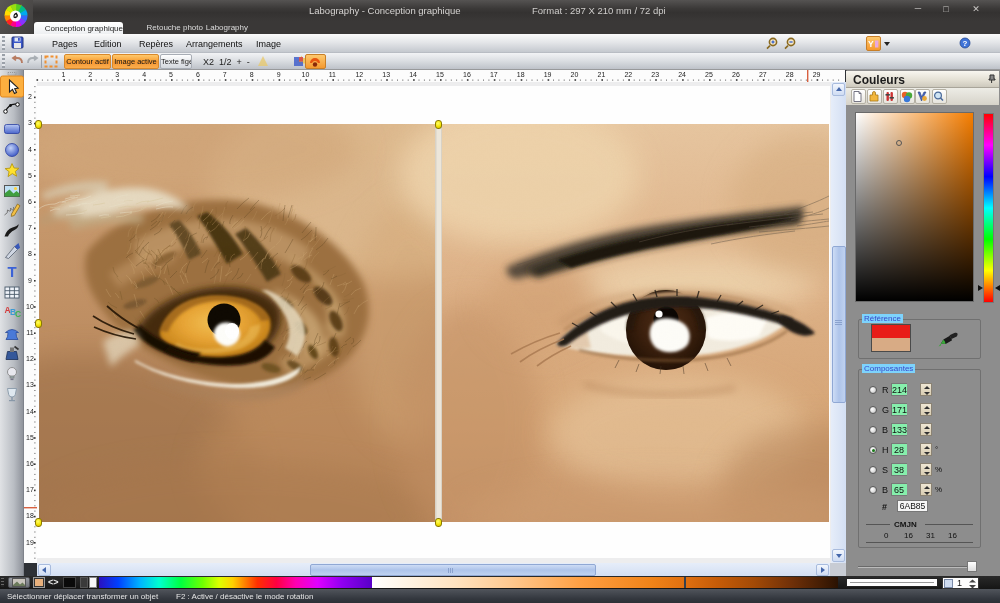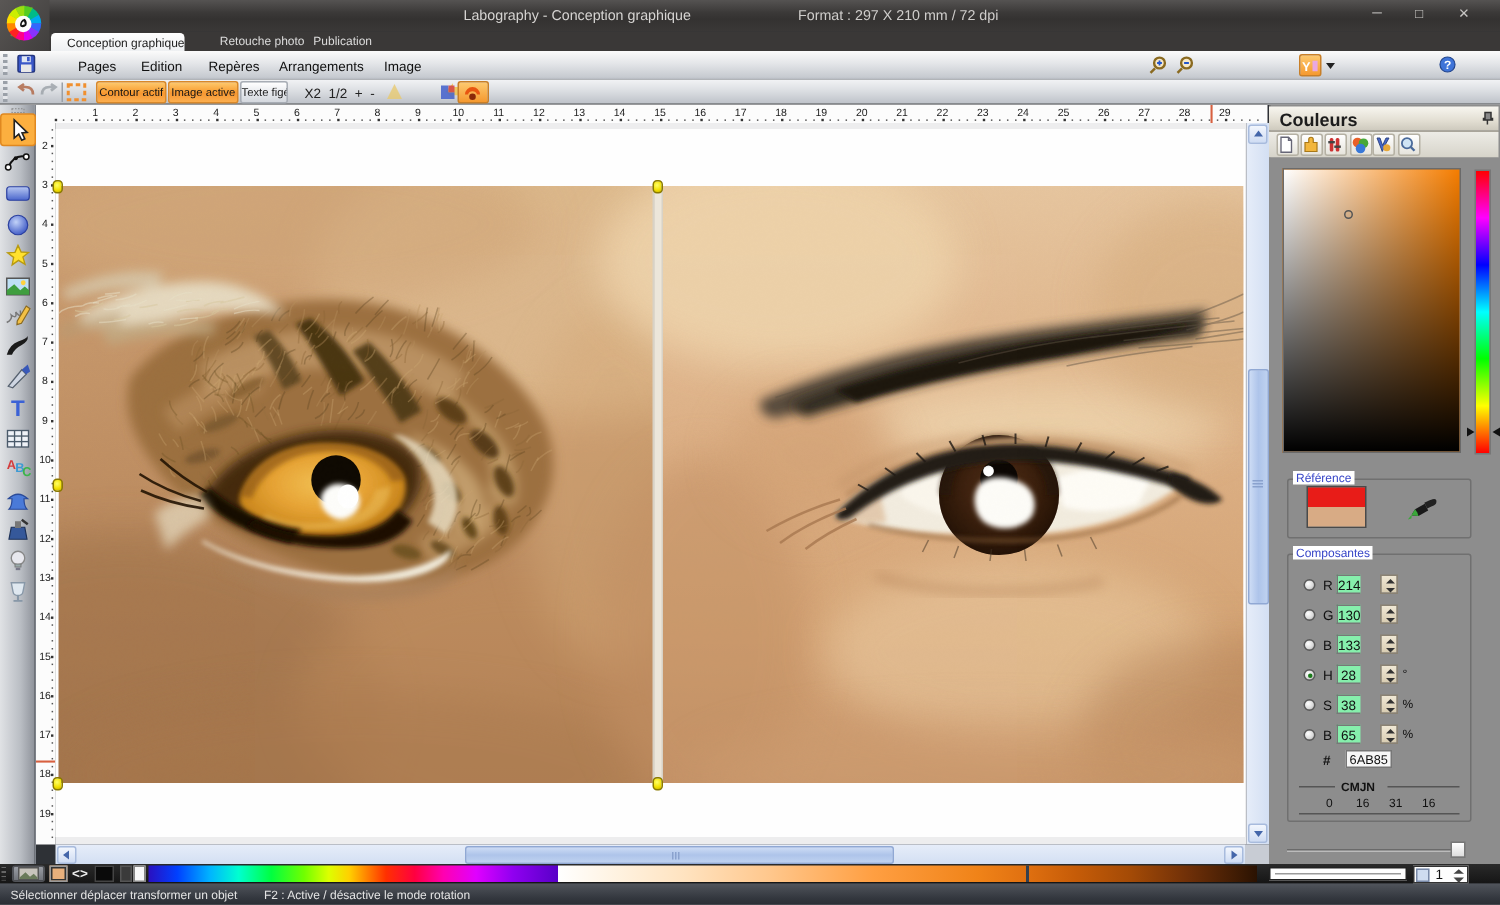--- a/index.html
+++ b/index.html
@@ -18,39 +18,39 @@
 .stxt{position:absolute;top:3px;font-size:8px;color:#e4e4e4;}
 #botstrip{top:576px;left:0;width:1000px;height:13px;background:linear-gradient(#2a2a2a,#151515);}
 #leftbar{top:70px;left:0;width:24px;height:506px;background:linear-gradient(90deg,#e0e2e5,#b9bdc3 60%,#8f939b);border-right:1px solid #7e828a;}
 #corner{top:70px;left:0;width:24px;height:12px;background:#d4d6da;}
 #canvasbg{top:82px;left:37px;width:794px;height:481px;background:#ededee;}
 .sbtn{position:absolute;background:linear-gradient(#f2f6fd,#cfdcf3);border:1px solid #a8bbdd;border-radius:2px;}
 .sthumb{position:absolute;background:linear-gradient(90deg,#cddcf5,#aec4ea 50%,#bfd2f0);border:1px solid #90a8d4;border-radius:2px;}
 #rpanel{top:70px;left:846px;width:154px;height:506px;background:#8d8d8d;border-left:1px solid #6a6a6a;}
 .rpi{position:absolute;top:1px;width:15px;height:15px;background:linear-gradient(#ffffff,#e6e4dc);border:1px solid #b5b1a4;border-radius:2px;}
 .grpbox{position:absolute;left:12px;width:124px;border:1px solid #707070;border-radius:2px;}
-.grplbl{position:absolute;top:-5px;left:5px;font-size:8px;color:#3947c8;background:#ffffff;padding:0 2px;line-height:9px;}
+.grplbl{position:absolute;top:-5px;left:5px;font-size:8px;color:#3947c8;background:#7dd3fc;padding:0 2px;line-height:9px;}
 .crow{position:absolute;left:0;width:124px;height:14px;}
 .radio{position:absolute;left:11px;top:2.5px;width:8px;height:8px;border-radius:50%;background:radial-gradient(circle at 35% 35%,#ffffff,#d8d8d8 60%,#9a9a9a);border:1px solid #5a5a5a;}
 .rlet{position:absolute;left:24px;top:2px;font-size:9px;color:#111;}
 .vbox{position:absolute;left:33px;top:0px;width:16px;height:13px;background:#86efac;border:1px solid #777;border-right:none;font-size:9px;color:#111;text-align:right;padding:1px 3px 0 0;}
 .spin{position:absolute;left:62px;top:0px;width:12px;height:13px;background:linear-gradient(#efe7d4,#d9cdb2);border:1px solid #8a8273;}
 .sfx{position:absolute;left:77px;top:2px;font-size:8px;color:#111;}
 </style></head><body>
 <div id="titlebar" class="abs"></div>
 <div id="logobg" class="abs"></div>
 <div id="titletext" class="abs">Labography - Conception graphique</div>
 <div id="formattext" class="abs">Format : 297 X 210 mm / 72 dpi</div>
 <div class="abs" style="top:3px;left:910px;width:16px;height:12px;font-size:9px;color:#c9c7c5;text-align:center;line-height:10px;">─</div>
 <div class="abs" style="top:3px;left:938px;width:16px;height:12px;font-size:9px;color:#c9c7c5;text-align:center;line-height:12px;">□</div>
 <div class="abs" style="top:3px;left:968px;width:16px;height:12px;font-size:9px;color:#c9c7c5;text-align:center;line-height:12px;">✕</div>
 <div id="tabrow" class="abs">
     <div class="tab" style="left:34px;width:89px;background:linear-gradient(#ffffff,#eef0f2);color:#1c1c1c;border-radius:3px 3px 0 0;line-height:13px;height:12px;font-size:8px;">Conception graphique</div>
     <div class="tab" style="left:137px;width:66px;line-height:12px;">Retouche photo</div>
-    <div class="tab" style="left:202px;width:46px;line-height:12px;">Publication</div>
+    <div class="tab" style="left:202px;width:46px;line-height:12px;">Labography</div>
   </div>
 <svg class="abs" style="top:3px;left:4px;z-index:6;" width="24" height="25" viewBox="0 0 24 25">
 <path d="M12 0.5 L14.5 2.5 L17.5 1.5 L18.5 4.5 L21.5 6 L20.5 9 L23 12 L21 15.5 L21.5 19 L18 20 L16 23 L12.5 22 L9 24 L6.5 21.5 L3 21 L3.5 17.5 L0.5 15 L2.5 12 L1 8.5 L4 7 L4.5 3.5 L8 3.5 L9.5 1 Z" fill="#88cc33" opacity="0.5"></path>
 <path d="M12.0 12.5 L12.00 1.00 A11.5 11.5 0 0 1 17.95 2.66 Z" fill="#55cc22"></path>
     <path d="M12.0 12.5 L17.75 2.54 A11.5 11.5 0 0 1 22.07 6.95 Z" fill="#00bb88"></path>
     <path d="M12.0 12.5 L21.96 6.75 A11.5 11.5 0 0 1 23.50 12.73 Z" fill="#00aaee"></path>
     <path d="M12.0 12.5 L23.50 12.50 A11.5 11.5 0 0 1 21.84 18.45 Z" fill="#3366ff"></path>
     <path d="M12.0 12.5 L21.96 18.25 A11.5 11.5 0 0 1 17.55 22.57 Z" fill="#8833ff"></path>
     <path d="M12.0 12.5 L17.75 22.46 A11.5 11.5 0 0 1 11.77 24.00 Z" fill="#dd00ee"></path>
     <path d="M12.0 12.5 L12.00 24.00 A11.5 11.5 0 0 1 6.05 22.34 Z" fill="#ff0088"></path>
@@ -1120,21 +1120,21 @@
     <div class="spin">
       <svg width="10" height="11" viewBox="0 0 10 11" style="position:absolute;left:0.5px;top:0.5px;">
         <path d="M5 1 L8 4 L2 4 Z" fill="#333"></path>
         <path d="M2 7 L8 7 L5 10 Z" fill="#333"></path>
       </svg>
     </div>
   </div>
 <div class="crow abs" style="top:403px;left:858px;">
     <div class="radio"></div>
     <span class="rlet">G</span>
-    <div class="vbox">130</div>
+    <div class="vbox">171</div>
     <div class="spin">
       <svg width="10" height="11" viewBox="0 0 10 11" style="position:absolute;left:0.5px;top:0.5px;">
         <path d="M5 1 L8 4 L2 4 Z" fill="#333"></path>
         <path d="M2 7 L8 7 L5 10 Z" fill="#333"></path>
       </svg>
     </div>
   </div>
 <div class="crow abs" style="top:423px;left:858px;">
     <div class="radio"></div>
     <span class="rlet">B</span>

